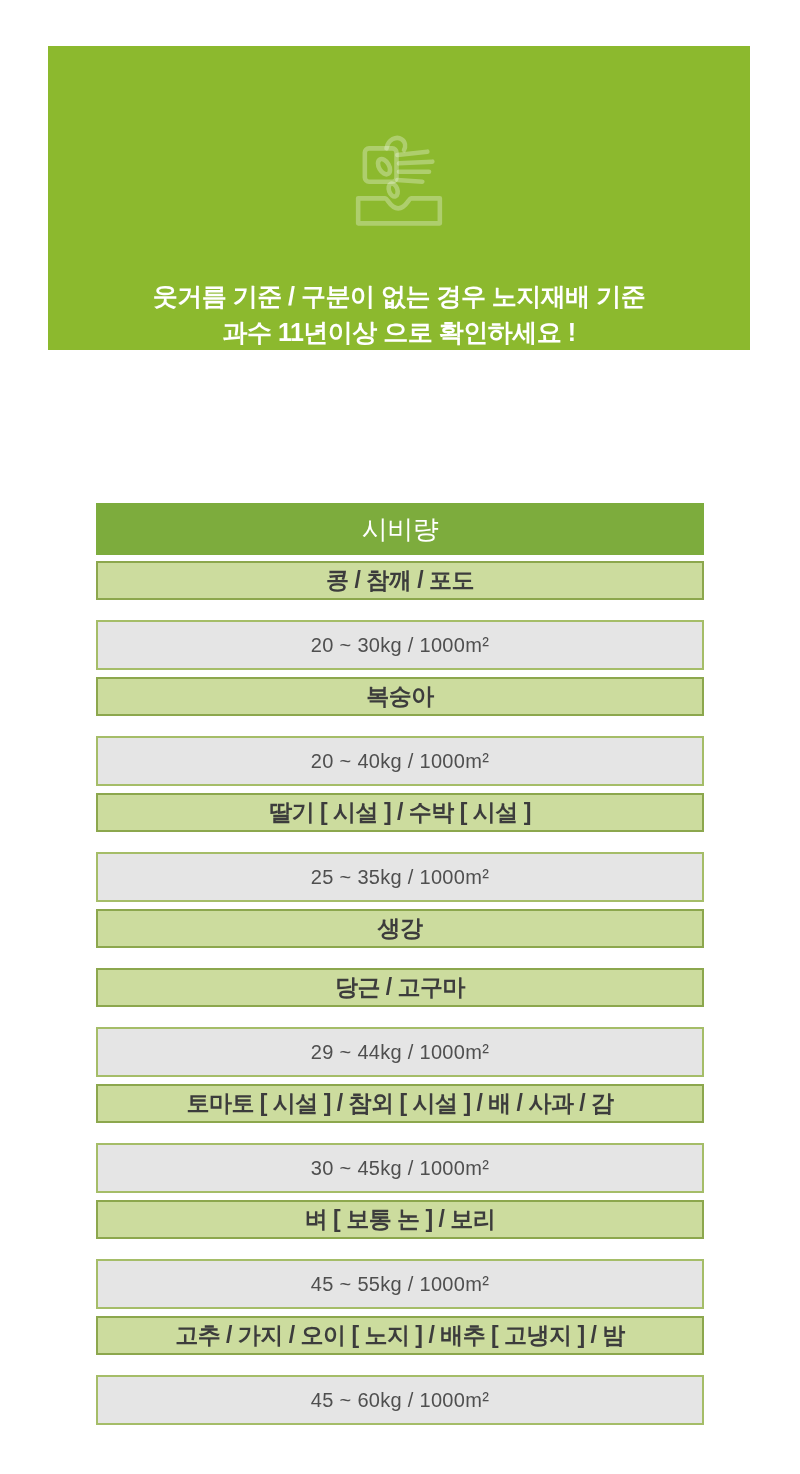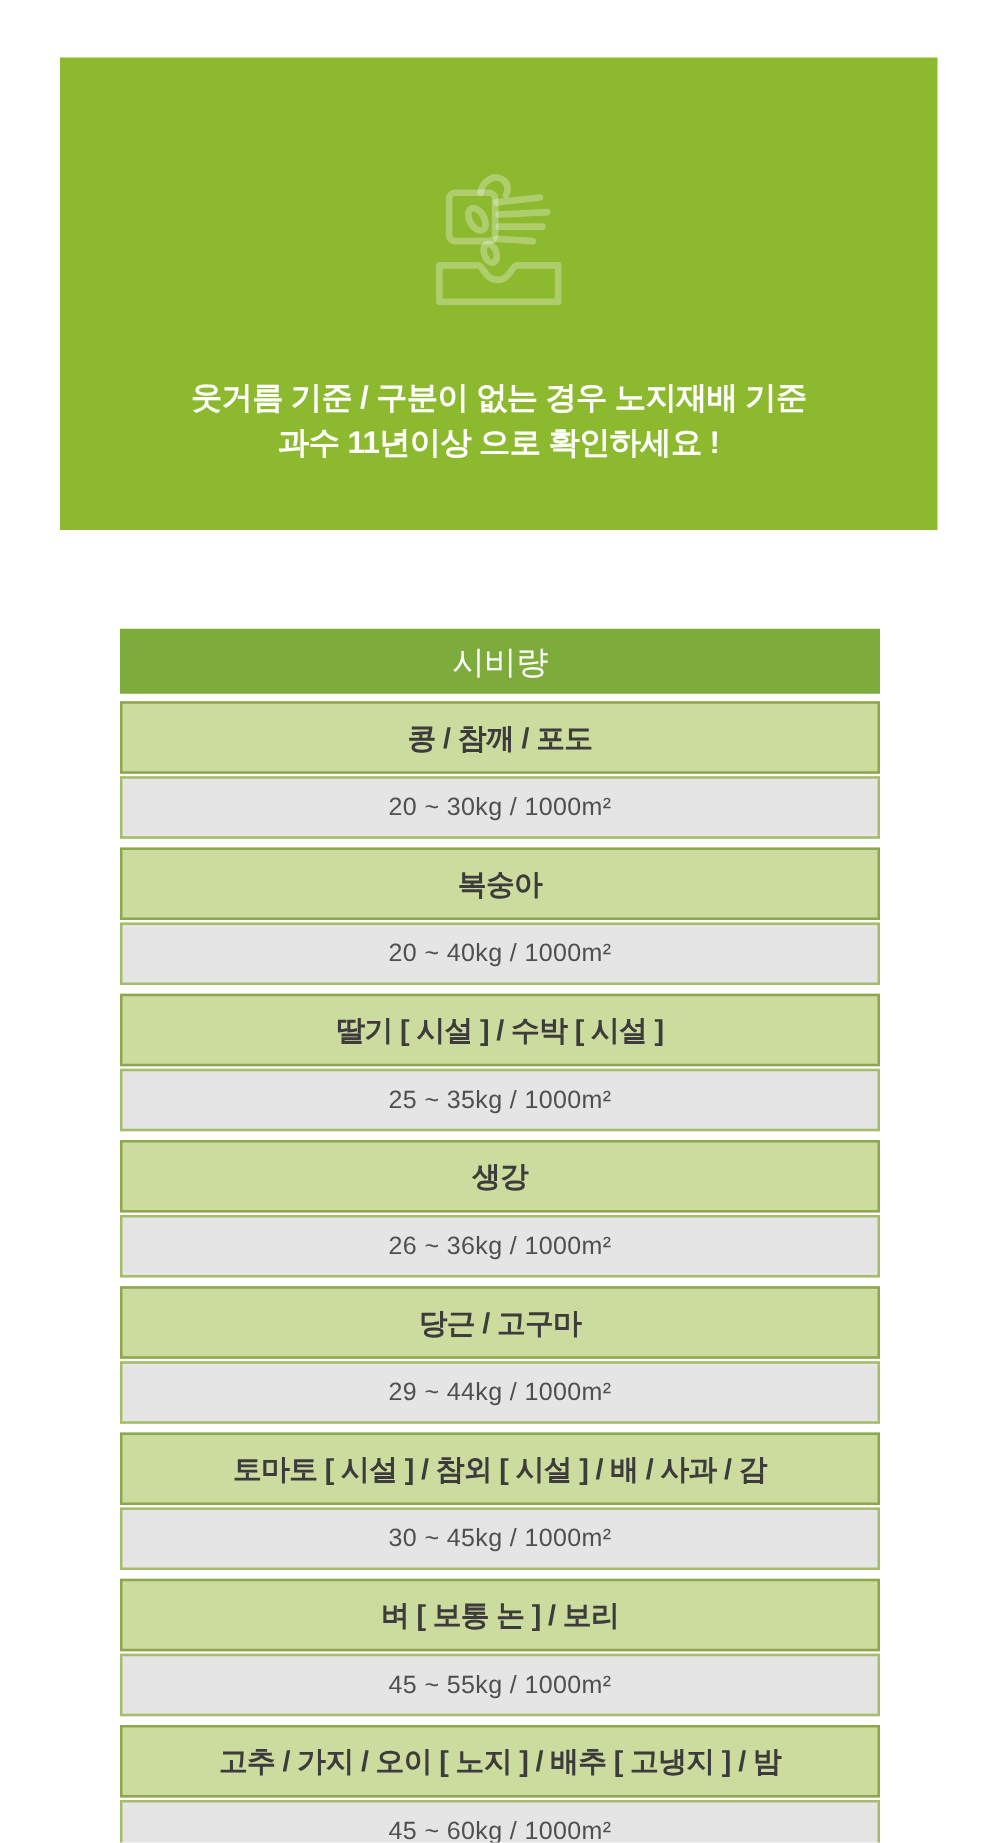--- a/index.html
+++ b/index.html
@@ -11,38 +11,38 @@
     --crop-text:#3c3c3c;
     --value-text:#4f4f4f;
     --banner-text:#ffffff;
   }
   html,body{margin:0;padding:0;background:#ffffff;}
   body{
     width:800px;height:1474px;position:relative;overflow:hidden;
     font-family:"Liberation Sans","DejaVu Sans",sans-serif;
   }
   .banner{
-    position:absolute;left:48px;top:46px;width:702px;height:378px;
+    position:absolute;left:48px;top:46px;width:702px;height:304px;
     background:var(--banner-bg);
     display:flex;flex-direction:column;align-items:center;gap:28px;
   }
   .banner-icon{margin-top:84px;width:126px;height:122px;}
   .banner-caption{
     margin-top:20px;text-align:center;color:var(--banner-text);
     font-weight:bold;font-size:25px;line-height:36px;letter-spacing:-0.5px;
   }
   .table-wrap{position:absolute;left:96px;top:503px;width:608px;}
   .header-row{
     box-sizing:border-box;height:52px;margin-bottom:6px;
     background:var(--header-bg);color:#ffffff;
     font-size:26px;font-weight:normal;letter-spacing:-0.5px;
     display:flex;align-items:center;justify-content:center;
   }
   .crop-row{
-    box-sizing:border-box;height:58px;margin-bottom:2px;
+    box-sizing:border-box;height:39px;margin-bottom:20px;
     background:var(--row-bg);border:2px solid var(--row-border);
     color:var(--crop-text);font-size:23px;font-weight:bold;letter-spacing:-0.5px;
     display:flex;align-items:center;justify-content:center;
   }
   .value-row{
     box-sizing:border-box;height:50px;margin-bottom:7px;
     background:#e5e5e5;border:2px solid var(--value-border);
     color:var(--value-text);font-size:20px;letter-spacing:0.3px;
     display:flex;align-items:center;justify-content:center;
   }
@@ -96,23 +96,20 @@
   <div class="crop-row">
     <span class="crop-label">딸기 [ 시설 ] / 수박 [ 시설 ]</span>
   </div>
   <div class="value-row">
     <span class="value-label">25 ~ 35kg / 1000m²</span>
   </div>
 
   <div class="crop-row">
     <span class="crop-label">생강</span>
   </div>
-  <div class="value-row">
-    <span class="value-label">26 ~ 36kg / 1000m²</span>
-  </div>
 
   <div class="crop-row">
     <span class="crop-label">당근 / 고구마</span>
   </div>
   <div class="value-row">
     <span class="value-label">29 ~ 44kg / 1000m²</span>
   </div>
 
   <div class="crop-row">
     <span class="crop-label">토마토 [ 시설 ] / 참외 [ 시설 ] / 배 / 사과 / 감</span>

